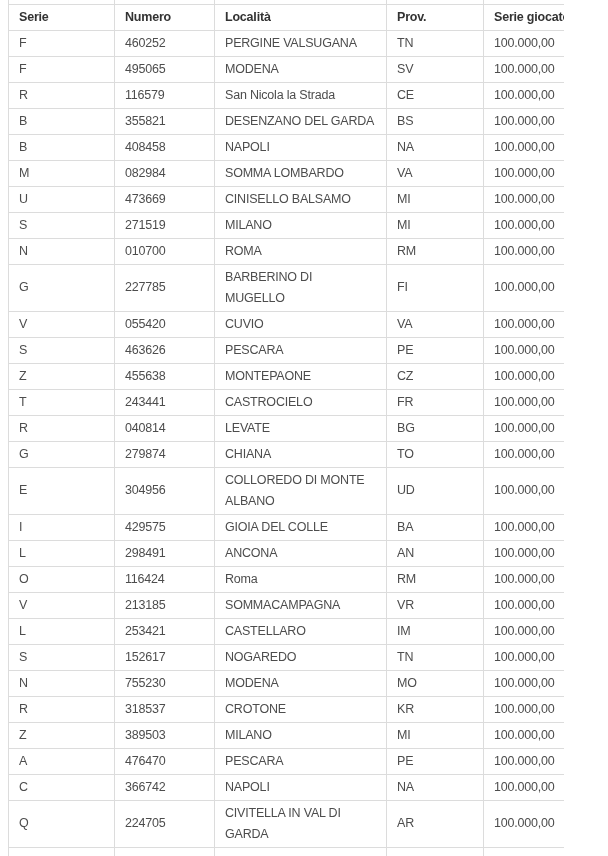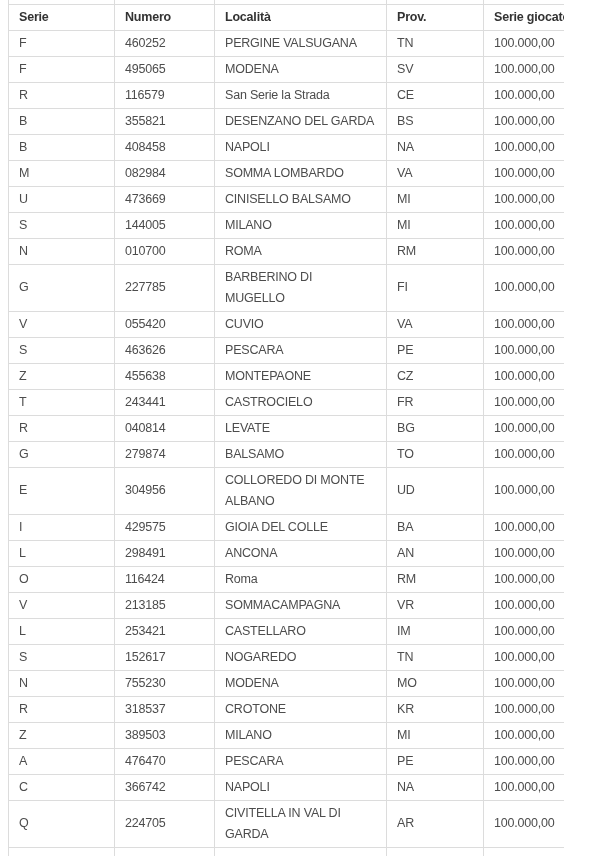--- a/index.html
+++ b/index.html
@@ -91,21 +91,21 @@
         <tr>
           <td>F</td>
           <td>495065</td>
           <td>MODENA</td>
           <td>SV</td>
           <td>100.000,00</td>
         </tr>
         <tr>
           <td>R</td>
           <td>116579</td>
-          <td>San Serie la Strada</td>
+          <td>San Nicola la Strada</td>
           <td>CE</td>
           <td>100.000,00</td>
         </tr>
         <tr>
           <td>B</td>
           <td>355821</td>
           <td>DESENZANO DEL GARDA</td>
           <td>BS</td>
           <td>100.000,00</td>
         </tr>
@@ -125,21 +125,21 @@
         </tr>
         <tr>
           <td>U</td>
           <td>473669</td>
           <td>CINISELLO BALSAMO</td>
           <td>MI</td>
           <td>100.000,00</td>
         </tr>
         <tr>
           <td>S</td>
-          <td>144005</td>
+          <td>271519</td>
           <td>MILANO</td>
           <td>MI</td>
           <td>100.000,00</td>
         </tr>
         <tr>
           <td>N</td>
           <td>010700</td>
           <td>ROMA</td>
           <td>RM</td>
           <td>100.000,00</td>
@@ -183,21 +183,21 @@
         <tr>
           <td>R</td>
           <td>040814</td>
           <td>LEVATE</td>
           <td>BG</td>
           <td>100.000,00</td>
         </tr>
         <tr>
           <td>G</td>
           <td>279874</td>
-          <td>BALSAMO</td>
+          <td>CHIANA</td>
           <td>TO</td>
           <td>100.000,00</td>
         </tr>
         <tr>
           <td>E</td>
           <td>304956</td>
           <td>COLLOREDO DI MONTE
 ALBANO</td>
           <td>UD</td>
           <td>100.000,00</td>

